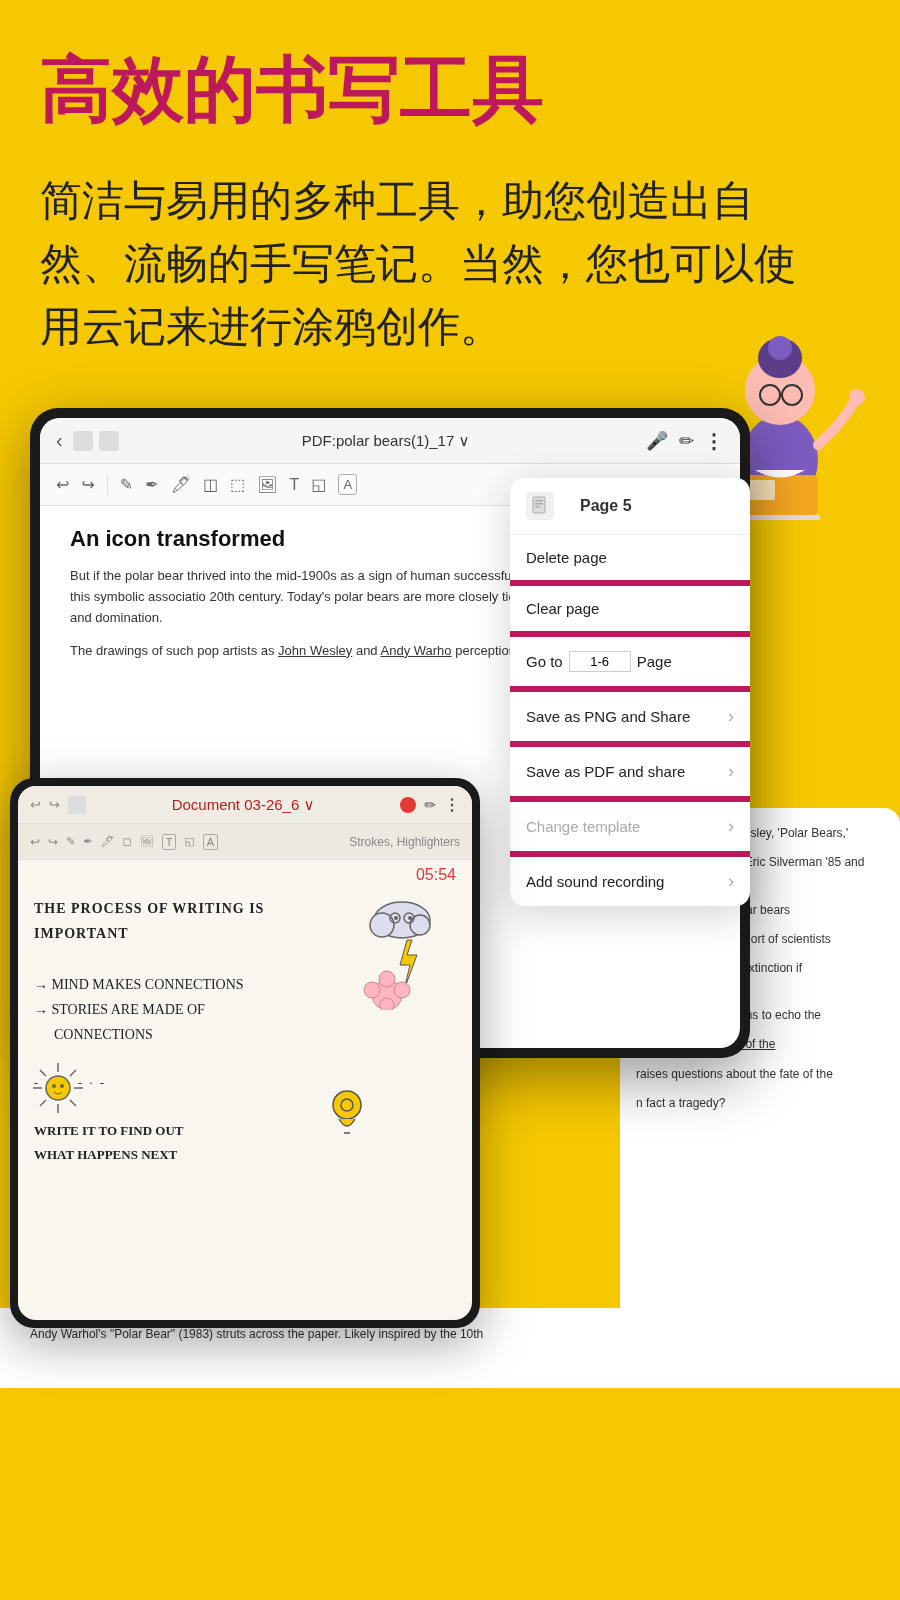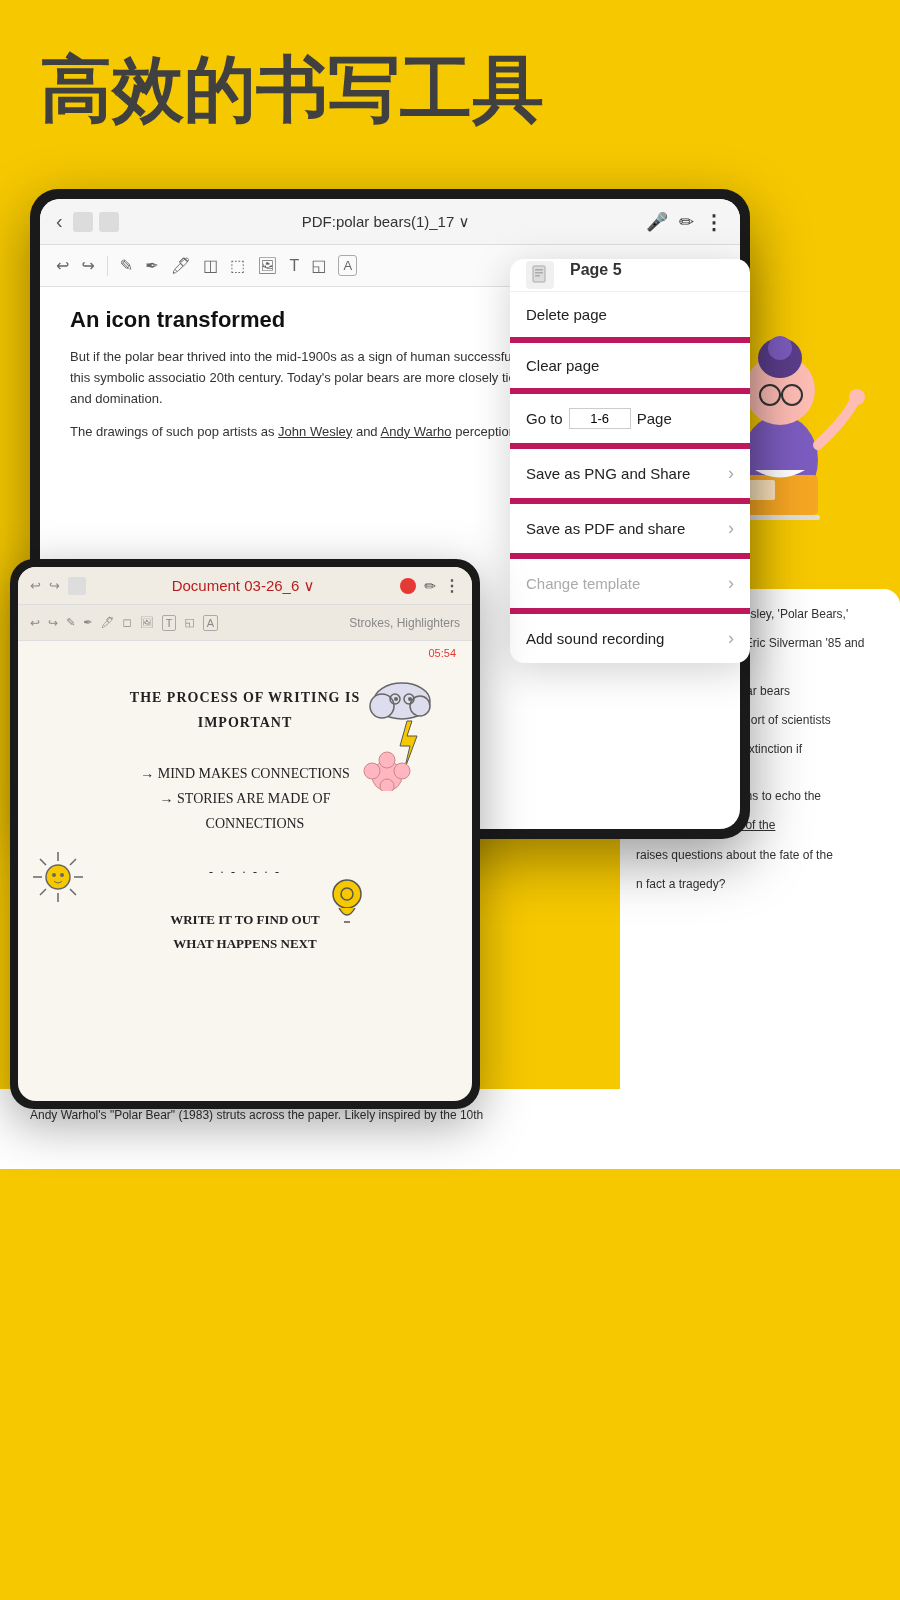--- a/index.html
+++ b/index.html
@@ -12,21 +12,21 @@
     }
 
     
     .top-section {
       padding: 50px 40px 20px 40px;
       position: relative;
     }
     .main-title {
       font-size: 72px;
       font-weight: 900;
-      color: #404040;
+      color: #be185d;
       line-height: 1.1;
       margin-bottom: 40px;
     }
     .subtitle {
       font-size: 42px;
       font-weight: 500;
       color: #222;
       line-height: 1.5;
       margin-bottom: 30px;
       max-width: 780px;
@@ -166,23 +166,24 @@
       top: 70px;
       right: 0px;
       width: 240px;
       background: #fff;
       border-radius: 14px;
       box-shadow: 0 8px 40px rgba(0,0,0,0.18);
       z-index: 10;
       overflow: hidden;
     }
     .menu-header {
-      padding: 2px 16px;
-      display: flex;
-      gap: 16px;
+      padding: 14px 16px;
+      display: flex;
+      align-items: center;
+      gap: 26px;
       border-bottom: 1px solid #eee;
     }
     .menu-page-icon {
       width: 28px;
       height: 28px;
       background: #f0f0f0;
       border-radius: 4px;
       display: flex;
       align-items: center;
       justify-content: center;
@@ -356,20 +357,21 @@
     .char-svg {
       width: 180px;
       height: 220px;
     }
   </style>
 </head>
 <body>
 
 <div class="top-section">
   <h1 class="main-title">高效的书写工具</h1>
+  <p class="subtitle">简洁与易用的多种工具，助您创造出自然、流畅的手写笔记。当然，您也可以使用云记来进行涂鸦创作。</p>
 
   <div class="character-illustration">
     <svg viewBox="0 0 180 220" class="char-svg">
 
       <ellipse cx="90" cy="160" rx="38" ry="45" fill="#7C5CBF"></ellipse>
 
       <circle cx="90" cy="90" r="35" fill="#FDBCB4"></circle>
 
       <ellipse cx="90" cy="58" rx="22" ry="20" fill="#5B3D8A"></ellipse>
       <circle cx="90" cy="48" r="12" fill="#7C5CBF"></circle>
@@ -517,25 +519,25 @@
         <span style="font-size:11px;color:#888;">🖊</span>
         <span style="font-size:11px;color:#888;">◻</span>
         <span style="font-size:11px;color:#888;">🖼</span>
         <span style="font-size:11px;color:#888;border:1px solid #aaa;padding:1px 3px;border-radius:2px;">T</span>
         <span style="font-size:11px;color:#888;">◱</span>
         <span style="font-size:11px;color:#888;border:1px solid #aaa;padding:1px 3px;border-radius:2px;">A</span>
         <span class="small-strokes-label">Strokes, Highlighters</span>
       </div>
 
       <div style="position:relative;">
-        <span class="small-timer" style="position:absolute;right:16px;top:6px;font-size:11px;color:#e53935;text-align:right;">05:54</span>
+        <span class="small-timer" style="position:absolute;right:16px;top:6px;font-size:16px;color:#e53935;text-align:right;">05:54</span>
       </div>
 
       <div class="handwriting-content">
-        <div style="font-size:14px;color:#222;line-height:1.8;font-family:cursive;margin-top:28px;text-align:center;">
+        <div style="font-size:14px;color:#222;line-height:1.8;font-family:cursive;margin-top:20px;">
           <p style="font-weight:700;letter-spacing:1px;">THE PROCESS OF WRITING IS</p>
           <p style="font-weight:700;letter-spacing:1px;">IMPORTANT</p>
           <br>
           <p><span style="font-weight:bold;">→</span> MIND MAKES CONNECTIONS</p>
           <p><span style="font-weight:bold;">→</span> STORIES ARE MADE OF</p>
           <p style="padding-left:20px;">CONNECTIONS</p>
           <br>
           <p style="letter-spacing:2px;font-size:12px;">- · - · - · -</p>
           <br>
           

